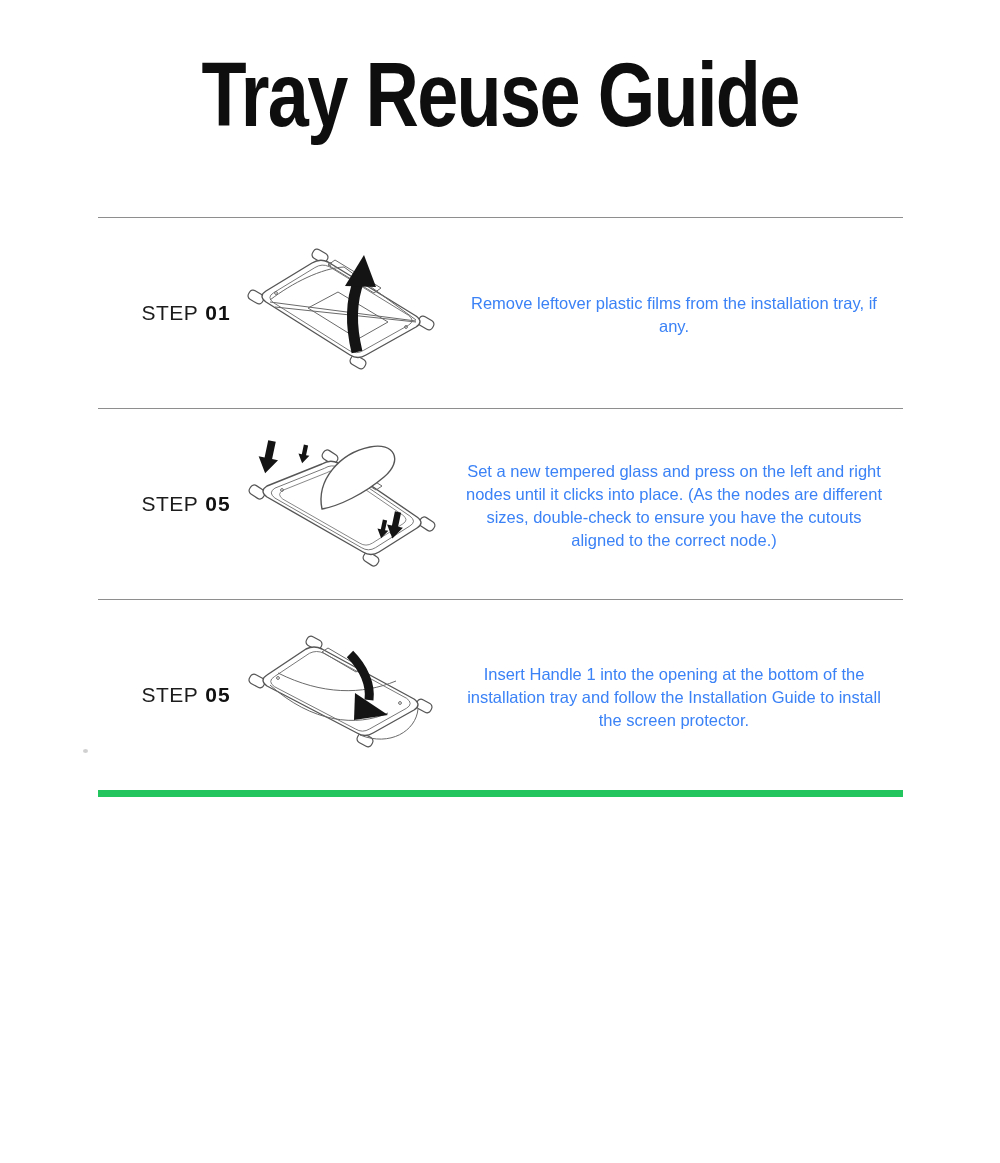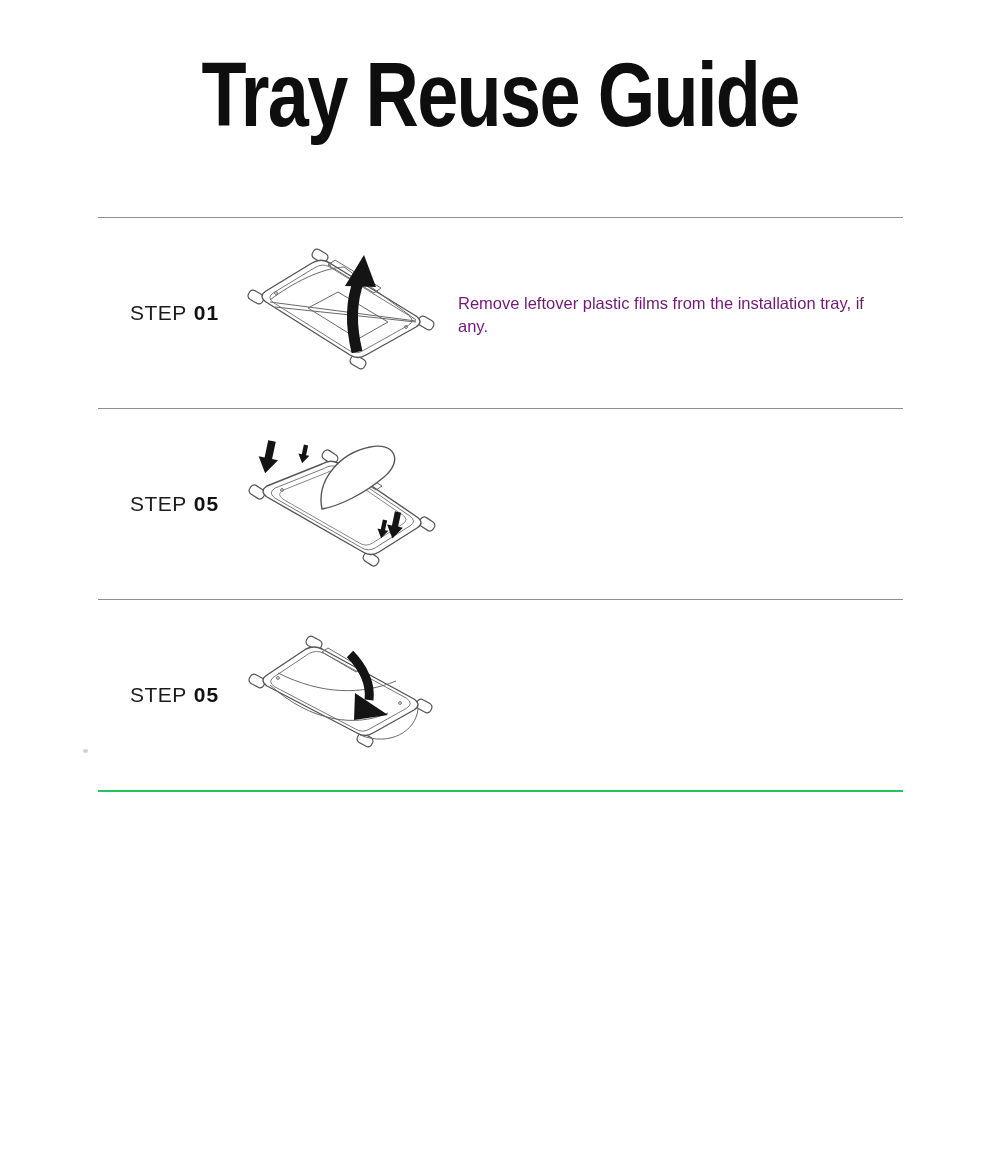--- a/index.html
+++ b/index.html
@@ -22,21 +22,22 @@
     font-weight: 800;
     letter-spacing: -2px;
     color: #0e0e0e;
     white-space: nowrap;
     transform: scaleX(0.82);
     transform-origin: 50% 50%;
   }
   .steps {
     width: 805px;
     margin: 77px 0 0 98px;
-    border-bottom: 2px solid #22c55e;
+    border-bottom: 7px solid #22c55e;
+    text-align: center;
   }
   .step-row {
     display: flex;
     align-items: center;
     height: 190px;
     border-top: 1px solid #8e8e8e;
   }
   .step-label {
     flex: none;
     width: 112px;
@@ -58,21 +59,21 @@
     height: 145px;
     margin: 0;
     padding: 0;
   }
   .illustration svg { display: block; width: 200px; height: 145px; }
   .step-text {
     margin: 4px 0 0 16px;
     width: 432px;
     font-size: 16.5px;
     line-height: 23px;
-    color: #701a75;
+    color: #3b82f6;
   }
   .speck {
     position: absolute;
     left: 83px;
     top: 749px;
     width: 5px;
     height: 4px;
     border-radius: 50%;
     background: rgba(120,120,120,0.35);
   }
@@ -162,20 +163,21 @@
             <path class="arrow-fill" d="M-3.5,0 L-3.5,16 L-9,16 L0,30 L9,16 L3.5,16 L3.5,0 Z"></path>
           </g>
           <g transform="translate(143,88) rotate(12) scale(0.62)">
             <path class="arrow-fill" d="M-3.5,0 L-3.5,16 L-9,16 L0,30 L9,16 L3.5,16 L3.5,0 Z"></path>
           </g>
           <g transform="translate(156,80) rotate(12) scale(0.9)">
             <path class="arrow-fill" d="M-3.5,0 L-3.5,16 L-9,16 L0,30 L9,16 L3.5,16 L3.5,0 Z"></path>
           </g>
         </svg>
       </figure>
+      <p class="step-text">Set a new tempered glass and press on the left and right nodes until it clicks into place. (As the nodes are different sizes, double-check to ensure you have the cutouts aligned to the correct node.)</p>
     </article>
 
     <article class="step-row">
       <div class="step-label">
         <span>STEP</span><b>05</b>
       </div>
       <figure class="illustration">
         <svg viewBox="0 0 200 145">
           <g>
             <rect class="tab" x="-8" y="-5" width="16" height="10" rx="4" transform="translate(72,20) rotate(29)"></rect>
@@ -196,19 +198,20 @@
             <circle class="lineart-thin" cx="36" cy="55" r="1.4"></circle>
             <circle class="lineart-thin" cx="158" cy="80" r="1.4"></circle>
           </g>
 
           <g>
             <path class="arrow-stroke" stroke-width="9" d="M 108,31 C 122,45 129,62 127,77"></path>
             <path class="arrow-fill" d="M 113,70 L 146,92 L 112,97 Z"></path>
           </g>
         </svg>
       </figure>
+      <p class="step-text">Insert Handle 1 into the opening at the bottom of the installation tray and follow the Installation Guide to install the screen protector.</p>
     </article>
 
   </section>
 
   <div class="speck"></div>
 
 </main>
 
 </body></html>

